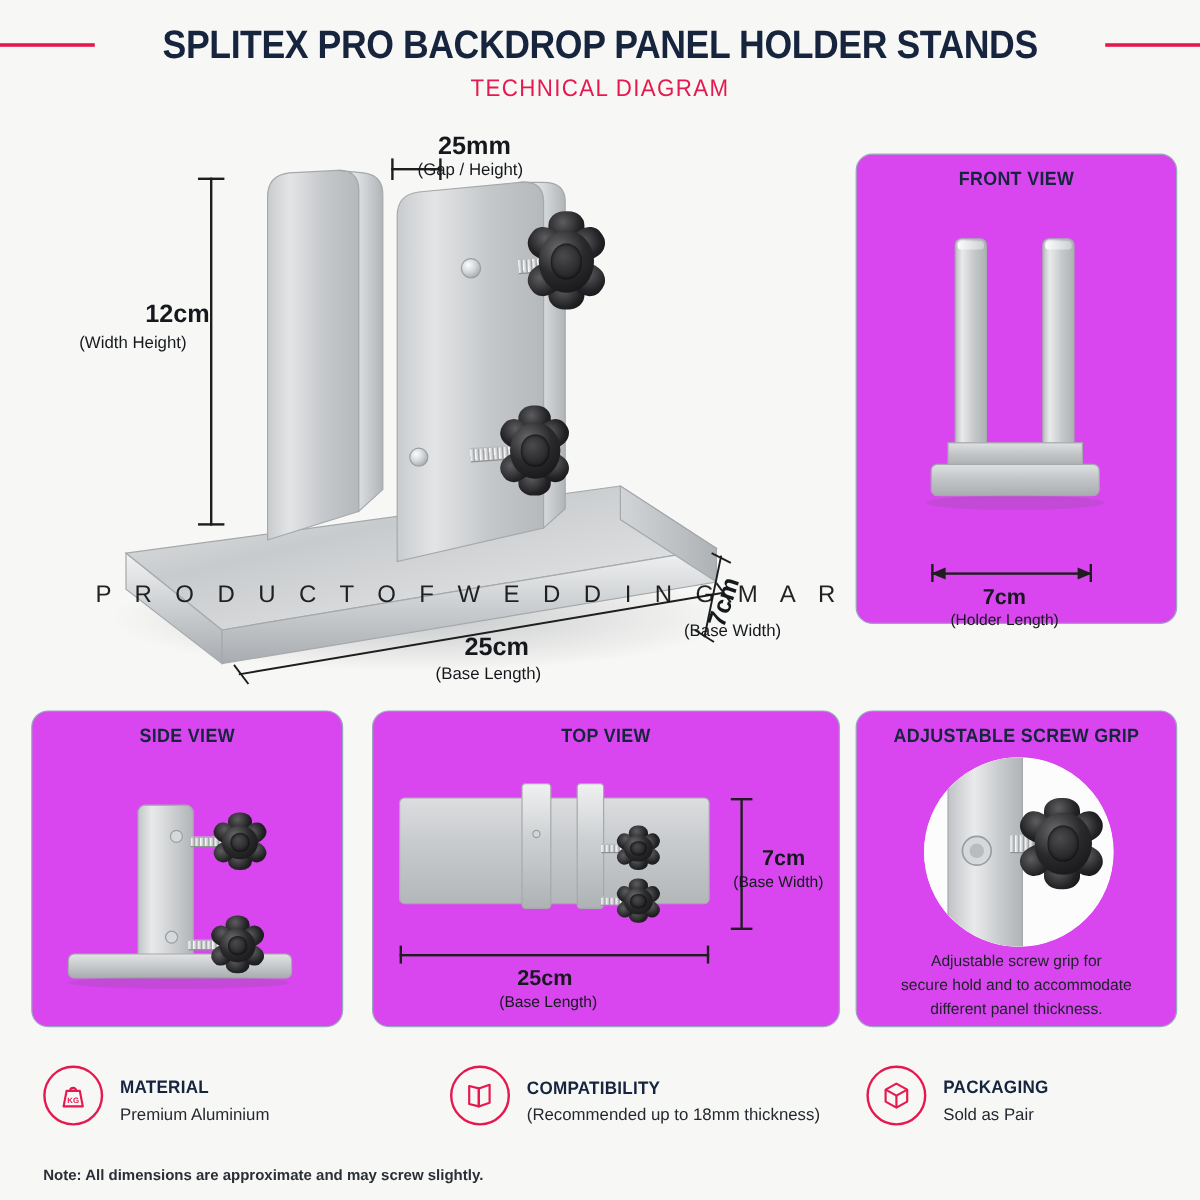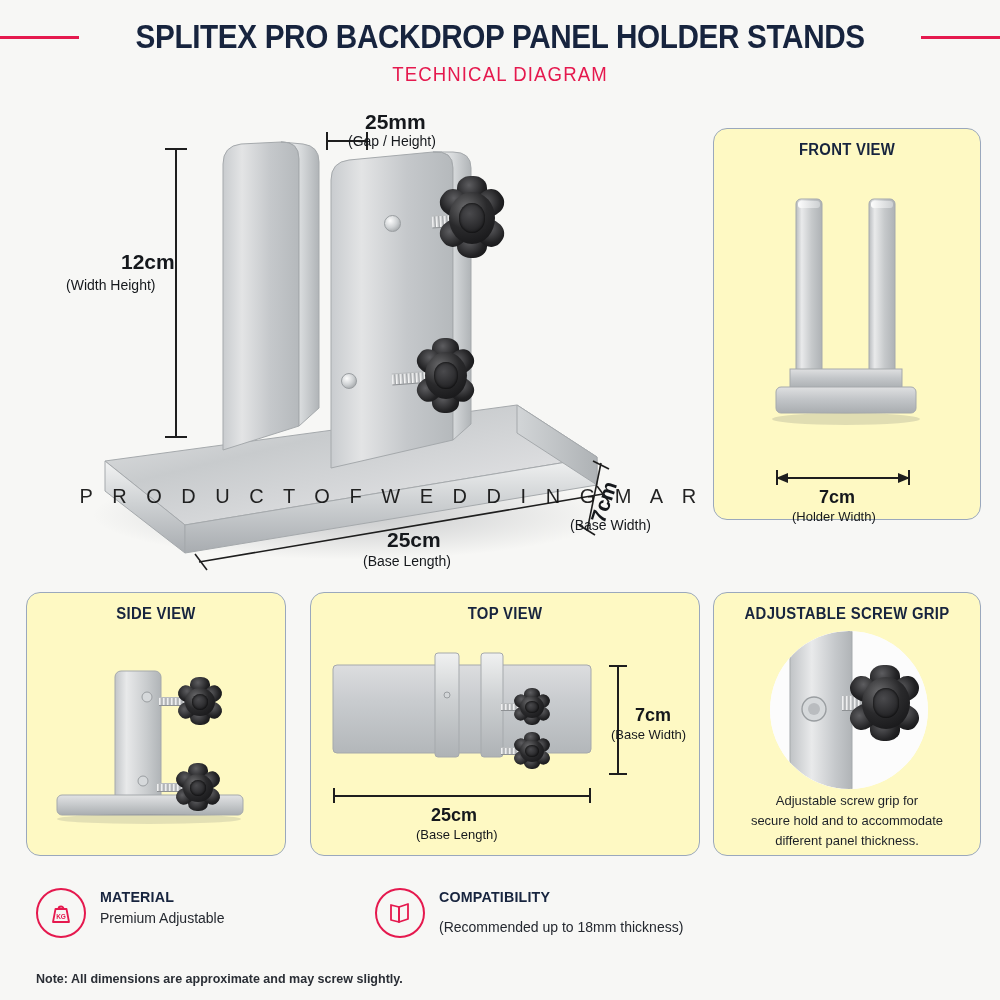--- a/index.html
+++ b/index.html
@@ -27,21 +27,21 @@
   .subtitle{
     margin-top:7px;font-size:20px;color:#e5194e;font-weight:normal;
     letter-spacing:1.2px;transform:scaleX(0.93);
   }
 
   
   .card{
     position:absolute;
     border:1px solid #9aa8bd;
     border-radius:14px;
-    background:#fef9c3;
+    background:#d946ef;
     box-sizing:border-box;
   }
   .card-title{
     position:absolute;left:0;top:12px;width:100%;
     text-align:center;font-size:16px;font-weight:bold;color:#17243e;
     letter-spacing:0.3px;transform:scaleX(0.93);
   }
   .boss{
     position:absolute;border-radius:50%;
     background:radial-gradient(circle at 35% 32%,#fdfdfd 0%,#cfd2d4 48%,#8e9295 100%);
@@ -86,21 +86,21 @@
   .detail-circle{
     position:absolute;border-radius:50%;overflow:hidden;
     background:#fdfdfd;
   }
   .detail-caption{
     position:absolute;left:0;width:100%;text-align:center;
     font-size:13px;line-height:20px;color:#1d2128;
   }
 
   
-  .feature{position:absolute;display:flex;align-items:flex-start;gap:14px;}
+  .feature{position:absolute;display:flex;align-items:flex-end;gap:14px;}
   .f-circle{
     width:46px;height:46px;border-radius:50%;
     border:2px solid #e5194e;flex:none;
     display:flex;align-items:center;justify-content:center;
   }
   .f-title{font-size:15px;font-weight:bold;color:#17243e;letter-spacing:0.2px;transform:scaleX(0.95);transform-origin:left;}
   .f-text{font-size:14px;color:#24282f;margin-top:4px;line-height:19px;}
   .footnote{position:absolute;left:36px;top:972px;font-size:12.5px;color:#2a2e35;font-weight:bold;}
 </style>
 </head>
@@ -263,21 +263,21 @@
     <div>
       <div class="dimline" style="left:62px;top:348px;width:134px;height:1.6px;"></div>
       <div class="dimline" style="left:62px;top:341px;width:1.6px;height:15px;"></div>
       <div class="dimline" style="left:194px;top:341px;width:1.6px;height:15px;"></div>
       <svg width="140" height="16" style="position:absolute;left:60px;top:341px;">
         <polygon points="2,8 14,3 14,13" fill="#1e1e1e"></polygon>
         <polygon points="136,8 124,3 124,13" fill="#1e1e1e"></polygon>
       </svg>
     </div>
     <div class="dim-label-sm" style="left:105px;top:358px;">7cm</div>
-    <div class="dim-sub-sm" style="left:78px;top:380px;">(Holder Width)</div>
+    <div class="dim-sub-sm" style="left:78px;top:380px;">(Holder Length)</div>
   </div>
 
   <div class="card" style="left:26px;top:592px;width:260px;height:264px;padding-left:28px;">
     <div class="card-title">SIDE VIEW</div>
 
     <svg width="230" height="190" style="position:absolute;left:16px;top:42px;">
       <defs>
         <linearGradient id="svplate" x1="0" y1="0" x2="1" y2="0">
           <stop offset="0%" stop-color="#c2c5c8"></stop>
           <stop offset="25%" stop-color="#e8e9ea"></stop>
@@ -424,32 +424,45 @@
   <div class="feature" style="left:36px;top:888px;">
     <div class="f-circle">
       <svg width="26" height="26" viewBox="0 0 26 26">
         <path d="M5,22 L7.5,9 L18.5,9 L21,22 Z" fill="none" stroke="#e5194e" stroke-width="1.8" stroke-linejoin="round"></path>
         <path d="M10.5,9 a2.5,2.5 0 0,1 5,0" fill="none" stroke="#e5194e" stroke-width="1.8"></path>
         <text x="13" y="19" font-size="6.5" font-weight="bold" fill="#e5194e" text-anchor="middle" font-family="Liberation Sans, sans-serif">KG</text>
       </svg>
     </div>
     <div>
       <div class="f-title">MATERIAL</div>
-      <div class="f-text">Premium Adjustable</div>
+      <div class="f-text">Premium Aluminium</div>
     </div>
   </div>
 
   <div class="feature" style="left:375px;top:888px;">
     <div class="f-circle">
       <svg width="26" height="26" viewBox="0 0 26 26">
         <path d="M4,5 L12,7 L12,22 L4,20 Z" fill="none" stroke="#e5194e" stroke-width="1.8" stroke-linejoin="round"></path>
         <path d="M12,7 L21,4 L21,19 L12,22 Z" fill="none" stroke="#e5194e" stroke-width="1.8" stroke-linejoin="round"></path>
       </svg>
     </div>
     <div>
       <div class="f-title">COMPATIBILITY</div>
-      <div class="f-text" style="margin-top:13px;">(Recommended up to 18mm thickness)</div>
-    </div>
-  </div>
-
+      <div class="f-text" style="margin-top:3px;">(Recommended up to 18mm thickness)</div>
+    </div>
+  </div>
+
+  <div class="feature" style="left:722px;top:888px;">
+    <div class="f-circle">
+      <svg width="26" height="26" viewBox="0 0 26 26">
+        <path d="M13,3 L22,8 L22,18 L13,23 L4,18 L4,8 Z" fill="none" stroke="#e5194e" stroke-width="1.8" stroke-linejoin="round"></path>
+        <path d="M4,8 L13,13 L22,8" fill="none" stroke="#e5194e" stroke-width="1.8" stroke-linejoin="round"></path>
+        <path d="M13,13 L13,23" fill="none" stroke="#e5194e" stroke-width="1.8"></path>
+      </svg>
+    </div>
+    <div>
+      <div class="f-title">PACKAGING</div>
+      <div class="f-text">Sold as Pair</div>
+    </div>
+  </div>
 
   <div class="footnote">Note: All dimensions are approximate and may screw slightly.</div>
 </div>
 
 </body></html>

